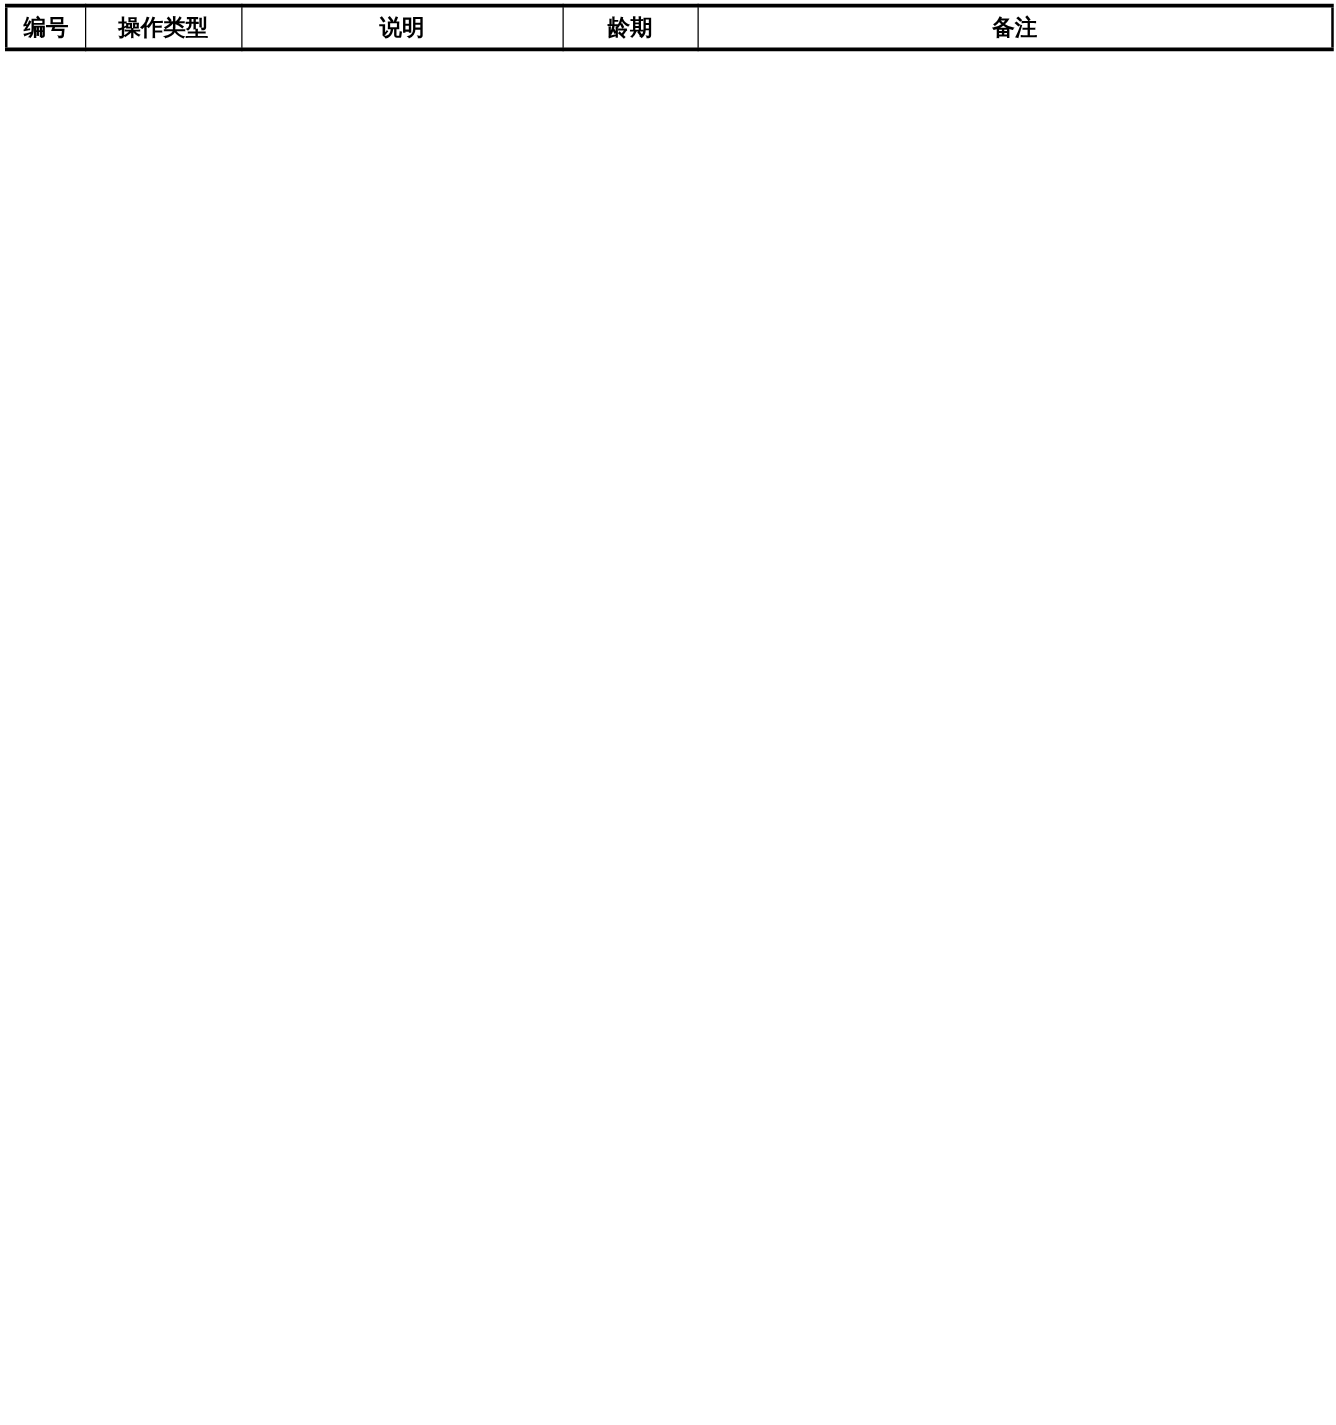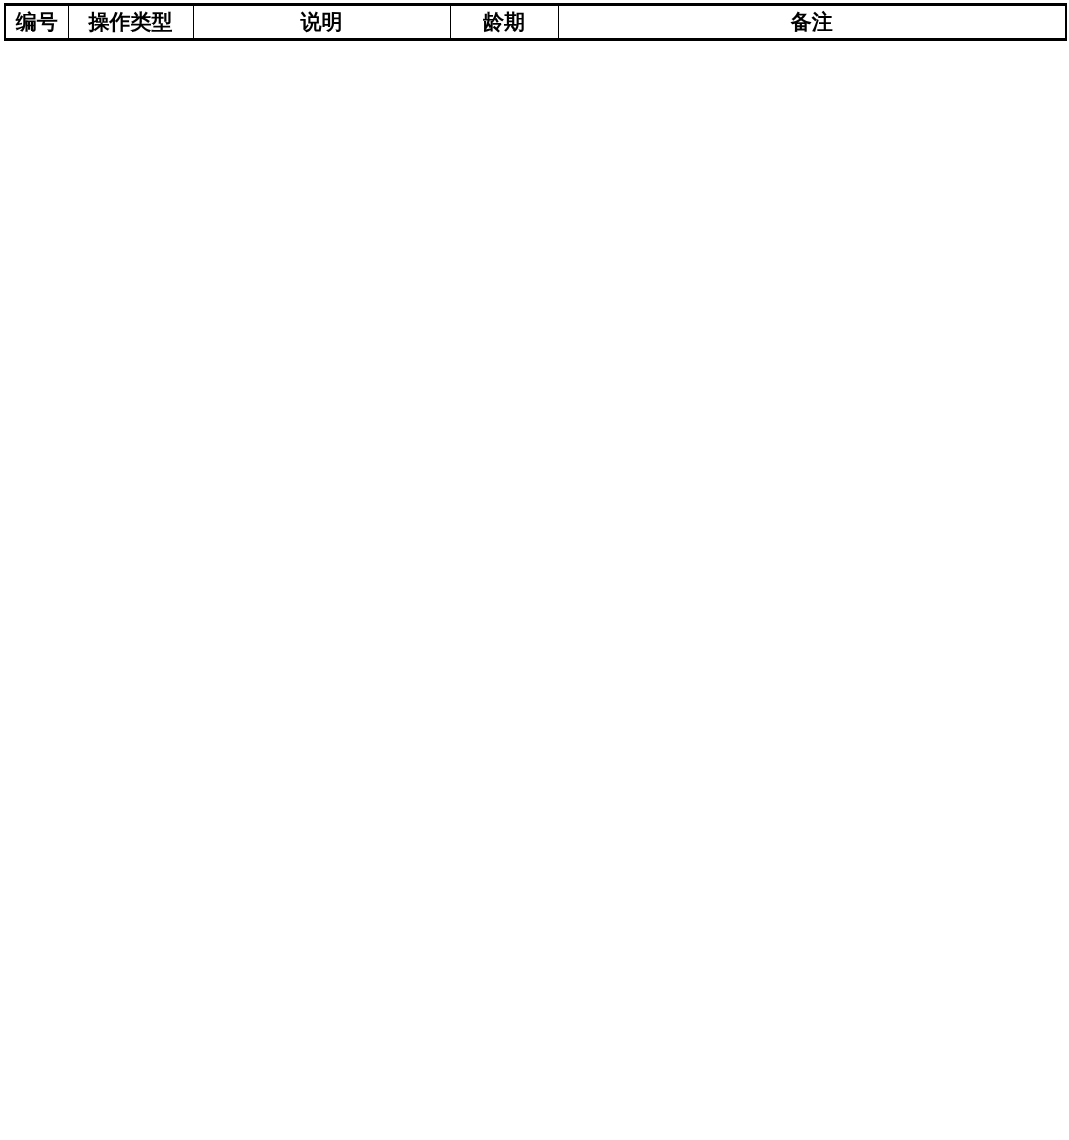--- a/index.html
+++ b/index.html
@@ -8,21 +8,21 @@
   .doc{padding:3px 4px 0 4px;}
   table{border-collapse:collapse;table-layout:fixed;width:1061px;
         border-top:3px solid #000;border-bottom:3px solid #000;
         border-left:2px solid #000;border-right:2px solid #000;}
   col.c-num{width:63px;}
   col.c-type{width:125px;}
   col.c-desc{width:257px;}
   col.c-age{width:108px;}
   col.c-remark{width:508px;}
   th,td{border:1px solid #000;vertical-align:middle;overflow:hidden;}
-  th{height:30px;font-size:21px;font-weight:bold;text-align:center;
+  th{height:30px;font-size:18px;font-weight:bold;text-align:center;
      font-family:"Liberation Sans",sans-serif;padding:1px 0;}
 </style>
 </head>
 <body>
 
 <div class="doc">
   <table>
     <colgroup>
       <col class="c-num">
         <col class="c-type">

